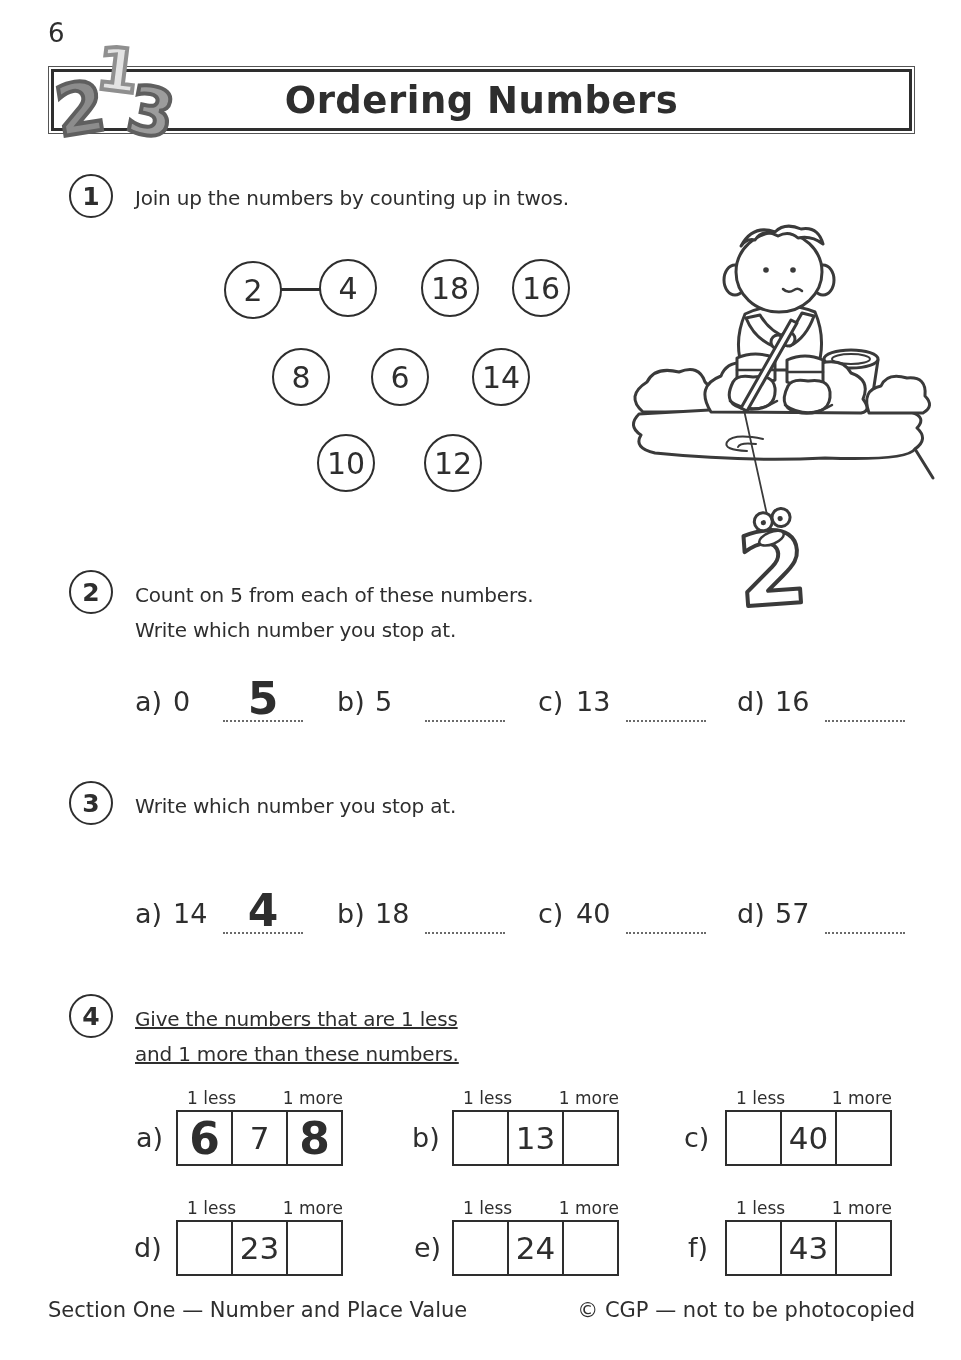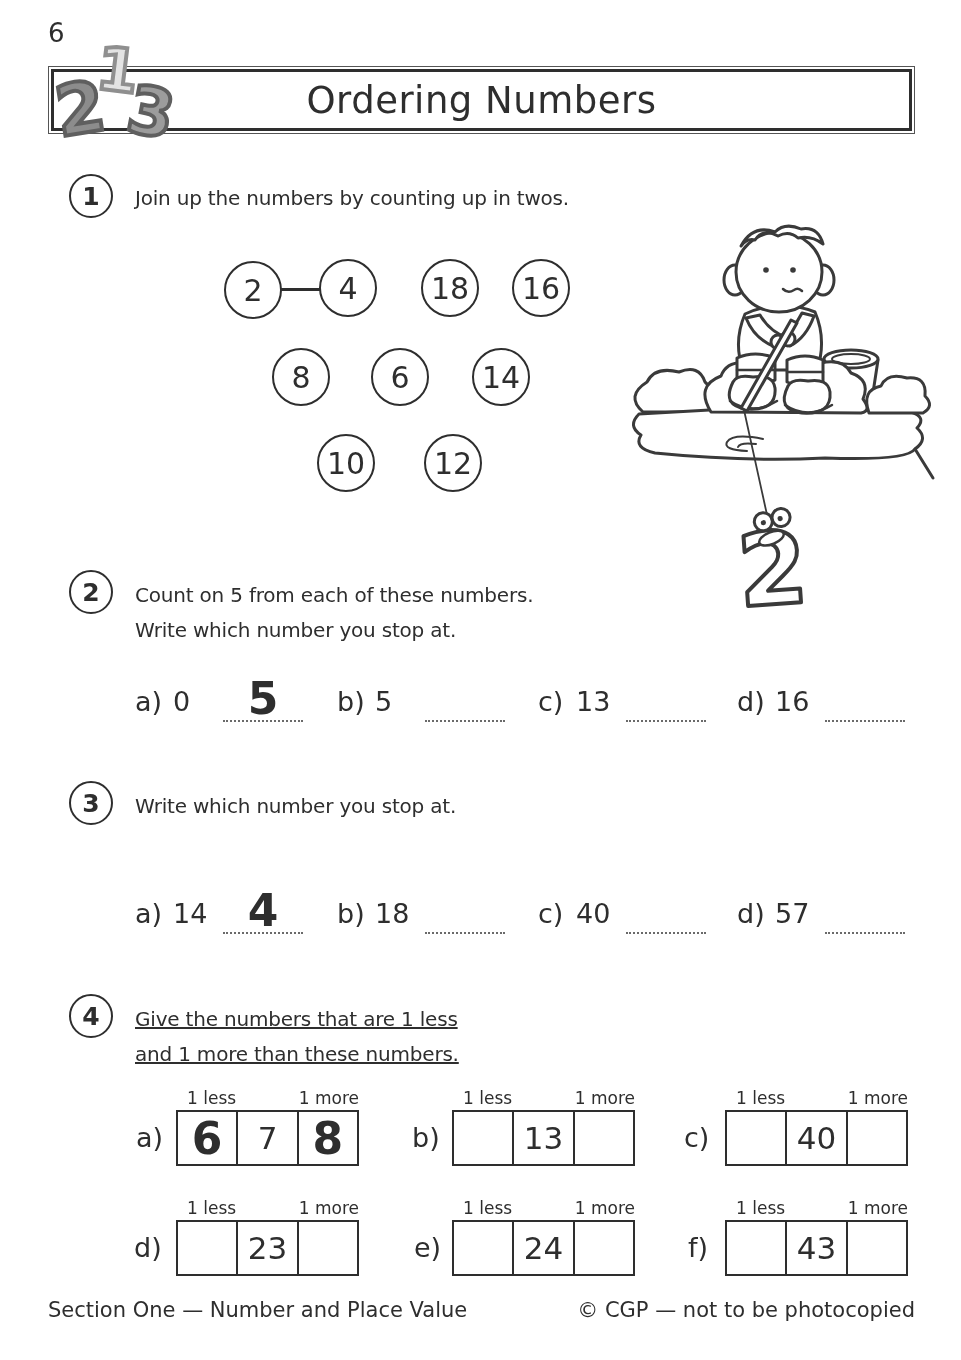--- a/index.html
+++ b/index.html
@@ -10,21 +10,21 @@
   
   .page-number{position:absolute;left:48px;top:18px;font-size:26px;}
   .banner{
     position:absolute;left:48px;top:66px;width:867px;height:68px;
     border:1.5px solid #555;box-sizing:border-box;padding:2px;background:#fff;
   }
   .banner-inner{
     border:3px solid #2e2e2e;height:100%;box-sizing:border-box;
     display:flex;align-items:center;justify-content:center;
   }
-  .banner-title{font-size:37px;font-weight:normal;letter-spacing:0.5px;text-align:center;}
+  .banner-title{font-size:37px;font-weight:bold;letter-spacing:0.5px;text-align:center;}
   .logo-digit{
     position:absolute;font-weight:bold;line-height:1;
     -webkit-text-stroke:4px #5f5f5f;z-index:5;
   }
   .logo-2{left:56px;top:74px;font-size:70px;color:#8c8c8c;transform:rotate(-9deg);z-index:7;}
   .logo-1{left:97px;top:40px;font-size:60px;color:#e3e3e3;-webkit-text-stroke:4px #8f8f8f;transform:rotate(7deg);z-index:5;}
   .logo-3{left:128px;top:80px;font-size:66px;color:#9c9c9c;transform:rotate(11deg);z-index:6;}
   
   .badge{
     position:absolute;width:44px;height:44px;border:2.5px solid #2e2e2e;border-radius:50%;
@@ -43,21 +43,21 @@
   .ans-part{position:absolute;display:flex;align-items:flex-end;height:48px;}
   .ans-label{font-size:27px;line-height:32px;padding-bottom:4px;width:38px;}
   .ans-given{font-size:27px;line-height:32px;padding-bottom:4px;min-width:44px;}
   .ans-slot{
     width:80px;text-align:center;font-size:44px;line-height:46px;
     border-bottom:2.5px dotted #6a6a6a;margin-left:6px;height:46px;box-sizing:border-box;
   }
   .hand{font-weight:bold;}
   
   .q4-part-label{position:absolute;font-size:27px;}
-  .box-group{position:absolute;width:183px;}
+  .box-group{position:absolute;width:167px;}
   .mini-label{position:absolute;top:-22px;font-size:17px;color:#2e2e2e;}
   .mini-less{left:11px;}
   .mini-more{right:0px;}
   .q4-box{display:flex;border:2.5px solid #2e2e2e;height:56px;box-sizing:border-box;background:#fff;}
   .q4-cell{
     flex:1;display:flex;align-items:center;justify-content:center;
     font-size:31px;border-right:2px solid #2e2e2e;
   }
   .q4-cell:last-child{border-right:none;}
   .q4-cell.hand{font-size:44px;}

